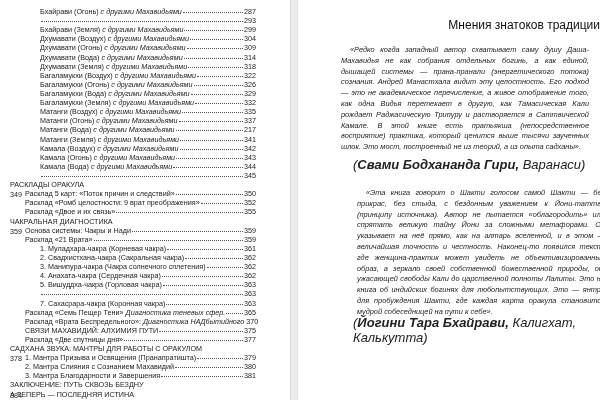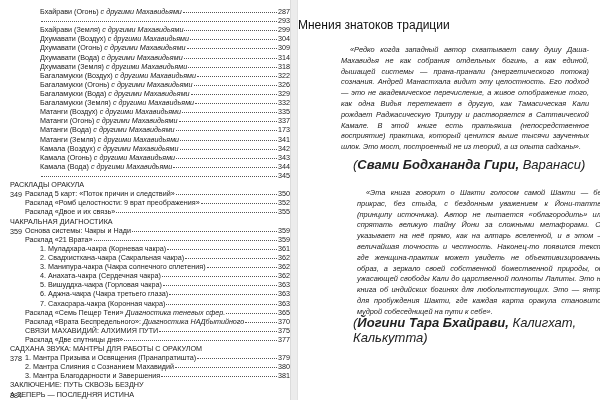--- a/index.html
+++ b/index.html
@@ -19,35 +19,36 @@
     background:#ececec;
     border-left:1px solid #dcdcdc; border-right:1px solid #e2e2e2;
     box-sizing:border-box;
   }
   
   .toc { position:absolute; left:0; top:7px; width:290px; }
   .toc-row {
     position:relative; height:9.12px; line-height:9.12px;
     font-size:7.2px; white-space:nowrap;
     display:flex; align-items:baseline;
+    padding-right:34px;
     cursor:pointer;
   }
   .toc-row .ttl { flex:0 0 auto; }
   .toc-row .ttl i { font-style:italic; }
   .toc-row .dots {
     flex:1 1 auto; overflow:hidden; margin:0 1px;
     border-bottom:1px dotted #555; height:6px; transform:translateY(-1px);
   }
   .toc-row .pg { flex:0 0 auto; }
   .lvl0 { padding-left:9px;flex-direction:column; }
   .lvl1 { padding-left:25px; }
   .lvl2 { padding-left:40px; }
   
   .rp-title {
-    position:absolute; top:18px; left:0; width:302px; text-align:left;
+    position:absolute; top:18px; left:0; width:302px; text-align:right;
     font-size:12px; color:#111;
   }
   .quote {
     position:absolute; left:43px; width:248px;
     font-size:7.4px; line-height:10.8px; font-style:italic;
     text-align:justify; color:#222;
   }
   .quote .first { text-indent:9px; display:block; }
   #quote-1 { top:45px; }
   #quote-2 { top:188px;margin-left:16px; }
@@ -123,21 +124,21 @@
         <span class="pg">335</span>
       </div>
       <div class="toc-row lvl2">
         <span class="ttl"><span>Матанги (Огонь)</span><i> с другими Махавидьями</i></span>
         <span class="dots"></span>
         <span class="pg">337</span>
       </div>
       <div class="toc-row lvl2">
         <span class="ttl"><span>Матанги (Вода)</span><i> с другими Махавидьями</i></span>
         <span class="dots"></span>
-        <span class="pg">173</span>
+        <span class="pg">217</span>
       </div>
       <div class="toc-row lvl2">
         <span class="ttl"><span>Матанги (Земля)</span><i> с другими Махавидьями</i></span>
         <span class="dots"></span>
         <span class="pg">341</span>
       </div>
       <div class="toc-row lvl2">
         <span class="ttl"><span>Камала (Воздух)</span><i> с другими Махавидьями</i></span>
         <span class="dots"></span>
         <span class="pg">342</span>
@@ -210,21 +211,20 @@
         <span class="ttl"><span>4. Анахата-чакра (Сердечная чакра)</span></span>
         <span class="dots"></span>
         <span class="pg">362</span>
       </div>
       <div class="toc-row lvl2">
         <span class="ttl"><span>5. Вишуддха-чакра (Горловая чакра)</span></span>
         <span class="dots"></span>
         <span class="pg">363</span>
       </div>
       <div class="toc-row lvl2">
-        <span class="ttl"><span>6. Аджна-чакра (Чакра третьего глаза)</span></span>
         <span class="dots"></span>
         <span class="pg">363</span>
       </div>
       <div class="toc-row lvl2">
         <span class="ttl"><span>7. Сахасрара-чакра (Коронная чакра)</span></span>
         <span class="dots"></span>
         <span class="pg">363</span>
       </div>
       <div class="toc-row lvl1">
         <span class="ttl"><span>Расклад «Семь Пещер Тени» </span><i>Диагностика теневых сфер.</i></span>

